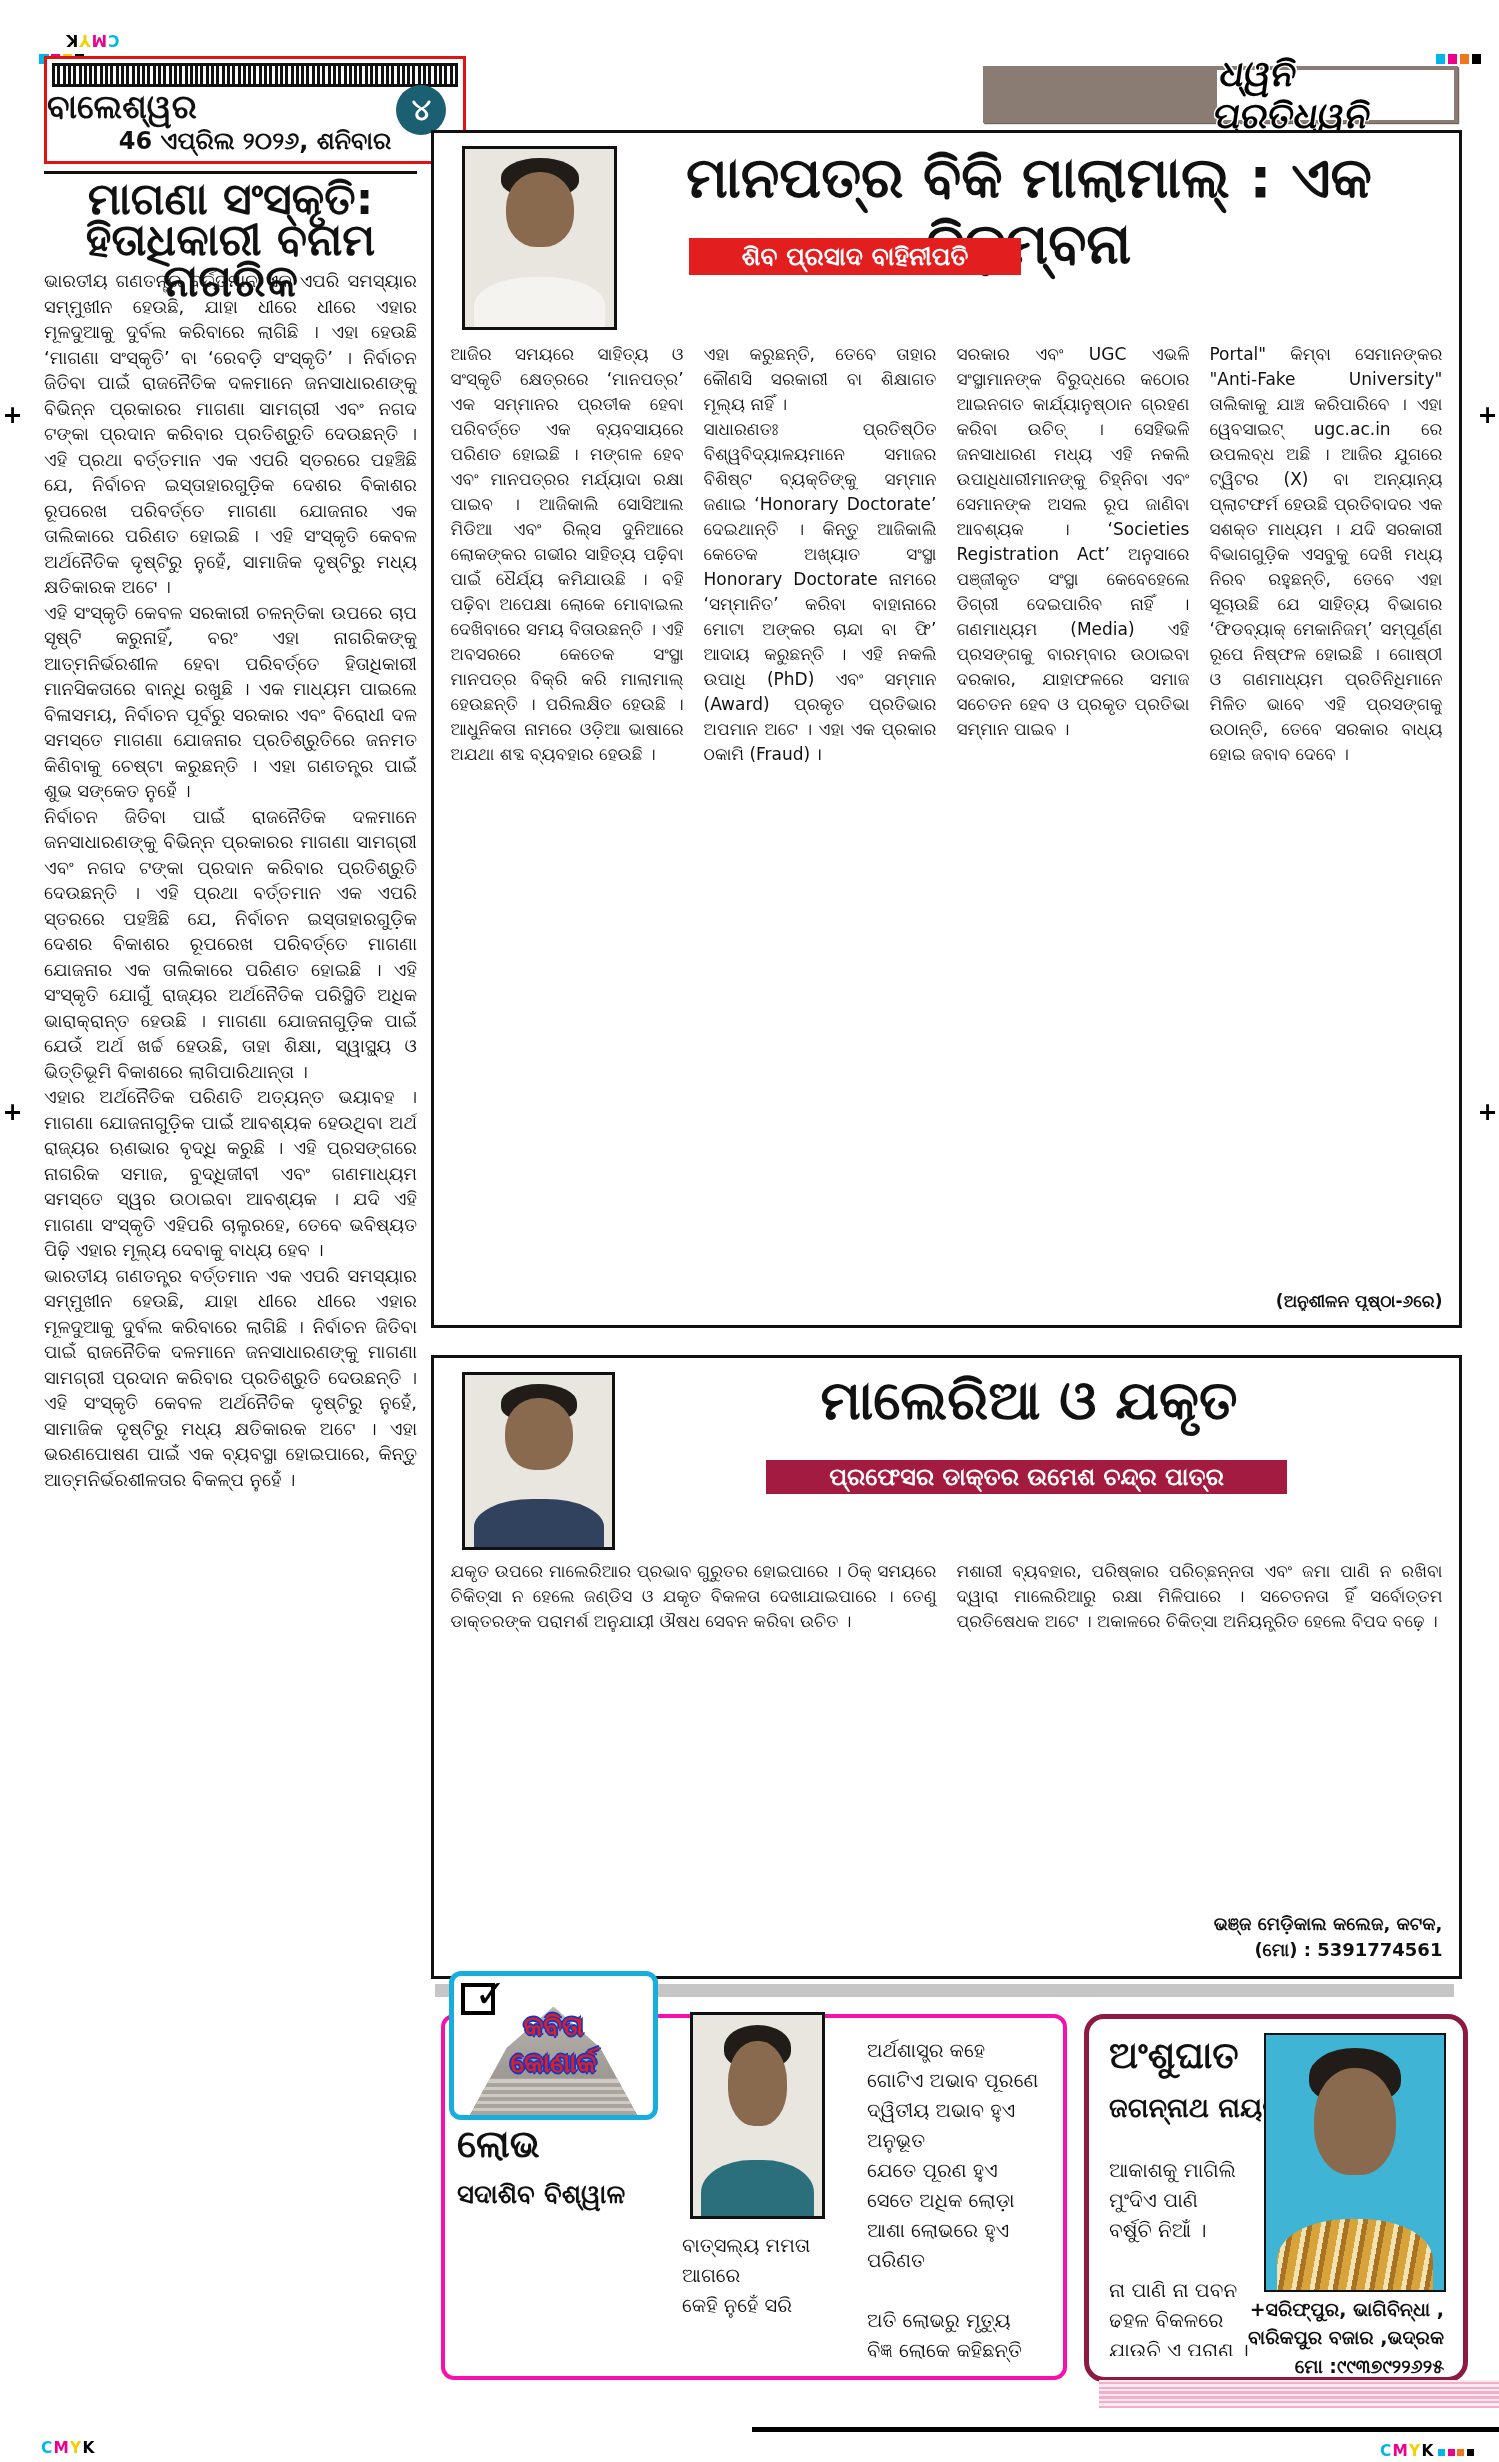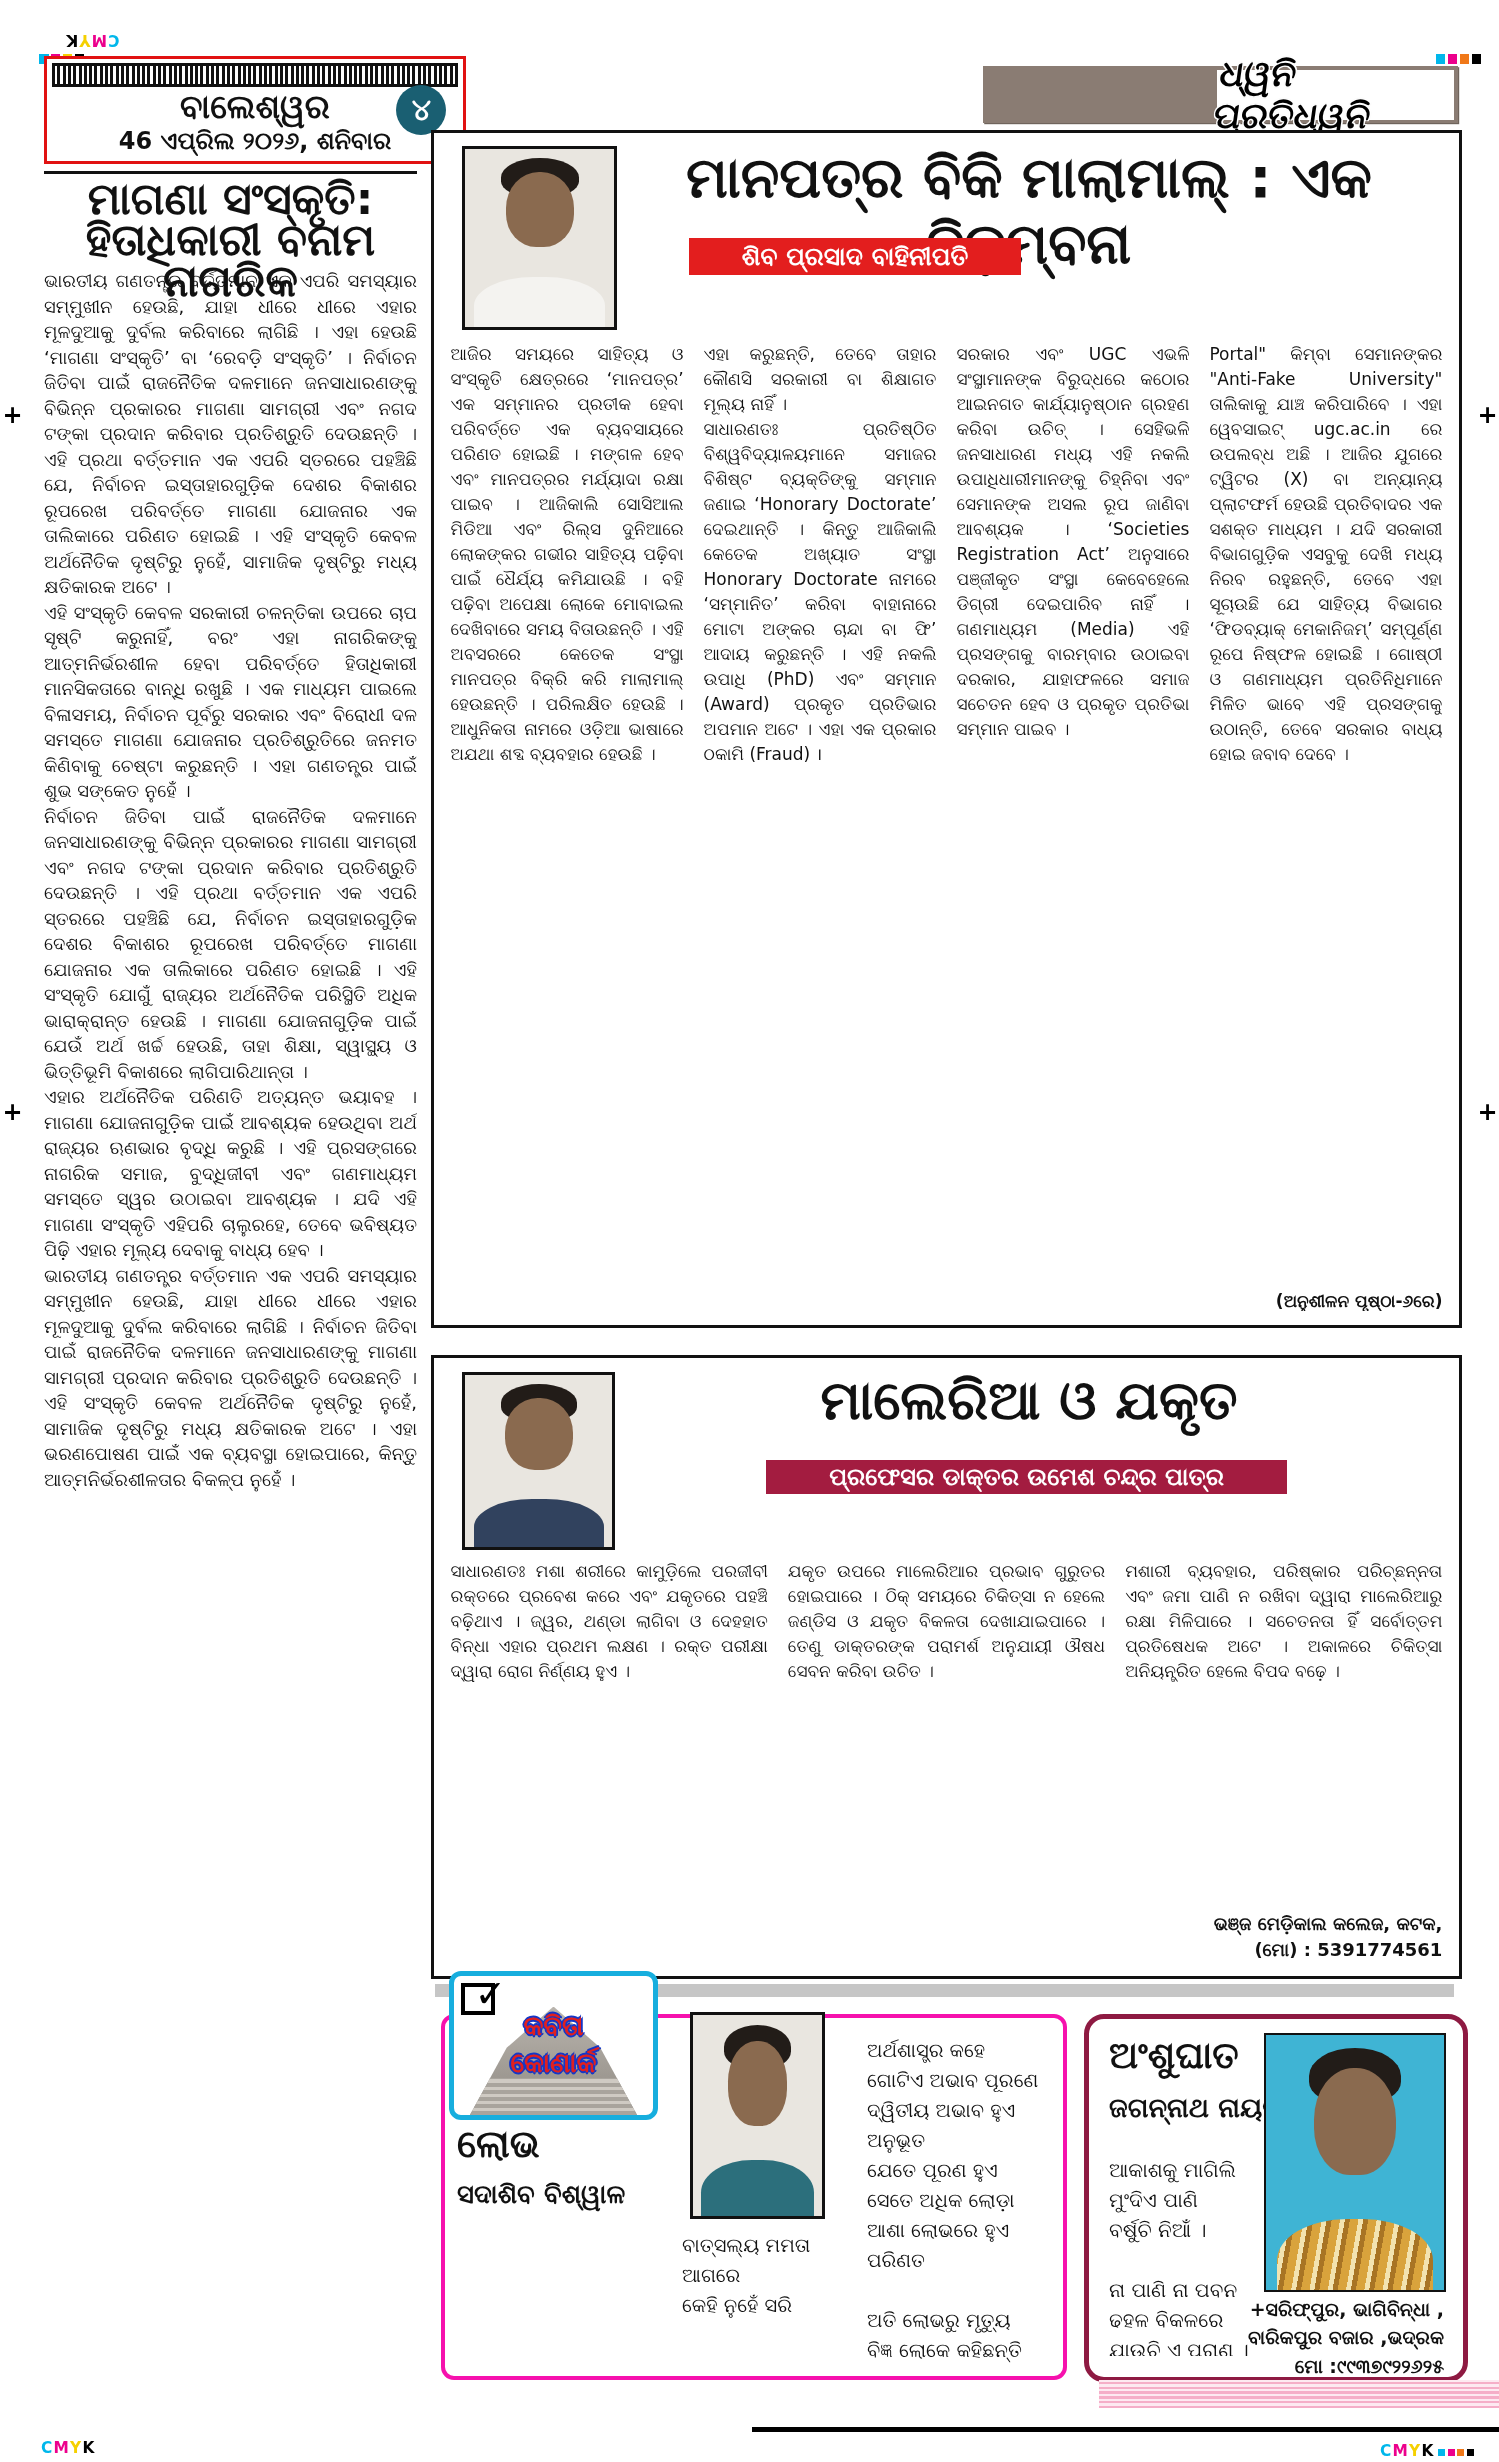--- a/index.html
+++ b/index.html
@@ -10,21 +10,21 @@
   
   .cmyk{font-size:15.4px;font-weight:bold;letter-spacing:1.2px;}
   .cmyk .c{color:#00b7eb}.cmyk .m{color:#ec008c}.cmyk .y{color:#f5d000}.cmyk .k{color:#000}
   .sq{display:inline-block;width:9.5px;height:9.5px;margin-right:2.4px;}
   .plus{font-size:24px;font-weight:bold;color:#000;line-height:12px;}
 
   
   .hdrbox{left:44px;top:56px;width:416px;height:102px;border:3px solid #e11212;background:#fff;}
   .stripes{position:absolute;left:4.7px;top:3.6px;right:4.7px;height:18px;background:
      repeating-linear-gradient(90deg,#111 0 3px,#fff 3px 5.3px);border-top:3px solid #111;border-bottom:3.6px solid #111;}
-  .region{position:absolute;left:0;top:28.4px;width:100%;text-align:center;font-size:33px;font-weight:bold;}
+  .region{position:absolute;left:0;top:28.4px;width:100%;font-size:33px;font-weight:bold;}
   .pgnum{position:absolute;right:16.6px;top:26px;width:50px;height:50px;border-radius:50%;
      background:#1a5f72;color:#fff;font-size:30px;font-weight:bold;text-align:center;line-height:50px;}
   .hdate{position:absolute;left:0;top:68px;width:100%;text-align:center;font-size:24px;font-weight:bold;}
 
   
   .mastbar{left:983px;top:66px;width:475px;height:57px;background:#8a7c73;box-shadow:1.2px 1.2px 0 #6f645c;}
   .mastpatch{position:absolute;right:3.6px;top:3.6px;width:237px;height:50px;background:#fff;display:flex;align-items:center;justify-content:center;}
   .mast{font-size:36px;font-weight:900;transform:skewX(-8deg);color:#000;
         text-shadow:-1.2px -1.2px 0 #fff,1.2px -1.2px 0 #fff,-1.2px 1.2px 0 #fff,1.2px 1.2px 0 #fff,0 0 1.2px #000;}
 
@@ -146,21 +146,20 @@
 
   <div class="abs artbox malbox">
     <div class="abs photo" style="left:28.4px;top:14.2px;width:147px;height:172px;">
       <div class="ph-hair"></div>
         <div class="ph-head"></div>
         <div class="ph-shirt shirt-navy"></div>
     </div>
     <div class="abs headline" style="left:195px;top:10.7px;width:800px;font-size:54px;">ମାଲେରିଆ ଓ ଯକୃତ</div>
     <div class="abs byline" style="left:332px;top:102px;width:521px;height:34px;line-height:34px;font-size:24px;background:#a31c40;">ପ୍ରଫେସର ଡାକ୍ତର ଉମେଶ ଚନ୍ଦ୍ର ପାତ୍ର</div>
     <div class="colrow" style="left:16.6px;top:201px;right:16.6px;bottom:13px;">
-      <div class="col" style="flex:1;">ସାଧାରଣତଃ ମଶା ଶରୀରେ କାମୁଡ଼ିଲେ ପରଜୀବୀ ରକ୍ତରେ ପ୍ରବେଶ କରେ ଏବଂ ଯକୃତରେ ପହଞ୍ଚି ବଢ଼ିଥାଏ । ଜ୍ୱର, ଥଣ୍ଡା ଲାଗିବା ଓ ଦେହହାତ ବିନ୍ଧା ଏହାର ପ୍ରଥମ ଲକ୍ଷଣ । ରକ୍ତ ପରୀକ୍ଷା ଦ୍ୱାରା ରୋଗ ନିର୍ଣ୍ଣୟ ହୁଏ ।</div>
       <div class="col" style="flex:1;">ଯକୃତ ଉପରେ ମାଲେରିଆର ପ୍ରଭାବ ଗୁରୁତର ହୋଇପାରେ । ଠିକ୍ ସମୟରେ ଚିକିତ୍ସା ନ ହେଲେ ଜଣ୍ଡିସ ଓ ଯକୃତ ବିକଳତା ଦେଖାଯାଇପାରେ । ତେଣୁ ଡାକ୍ତରଙ୍କ ପରାମର୍ଶ ଅନୁଯାୟୀ ଔଷଧ ସେବନ କରିବା ଉଚିତ ।</div>
       <div style="flex:1;display:flex;flex-direction:column;overflow:hidden;">
         <div class="col" style="flex:1;">ମଶାରୀ ବ୍ୟବହାର, ପରିଷ୍କାର ପରିଚ୍ଛନ୍ନତା ଏବଂ ଜମା ପାଣି ନ ରଖିବା ଦ୍ୱାରା ମାଲେରିଆରୁ ରକ୍ଷା ମିଳିପାରେ । ସଚେତନତା ହିଁ ସର୍ବୋତ୍ତମ ପ୍ରତିଷେଧକ ଅଟେ । ଅକାଳରେ ଚିକିତ୍ସା ଅନିୟନ୍ତ୍ରିତ ହେଲେ ବିପଦ ବଢ଼େ ।</div>
         <div class="credit">ଭଞ୍ଜ ମେଡ଼ିକାଲ କଲେଜ, କଟକ,
 (ମୋ) : 5391774561</div>
       </div>
     </div>
   </div>
 
   <div class="abs graybar" style="left:435px;top:1984px;width:1019px;height:13px;"></div>

